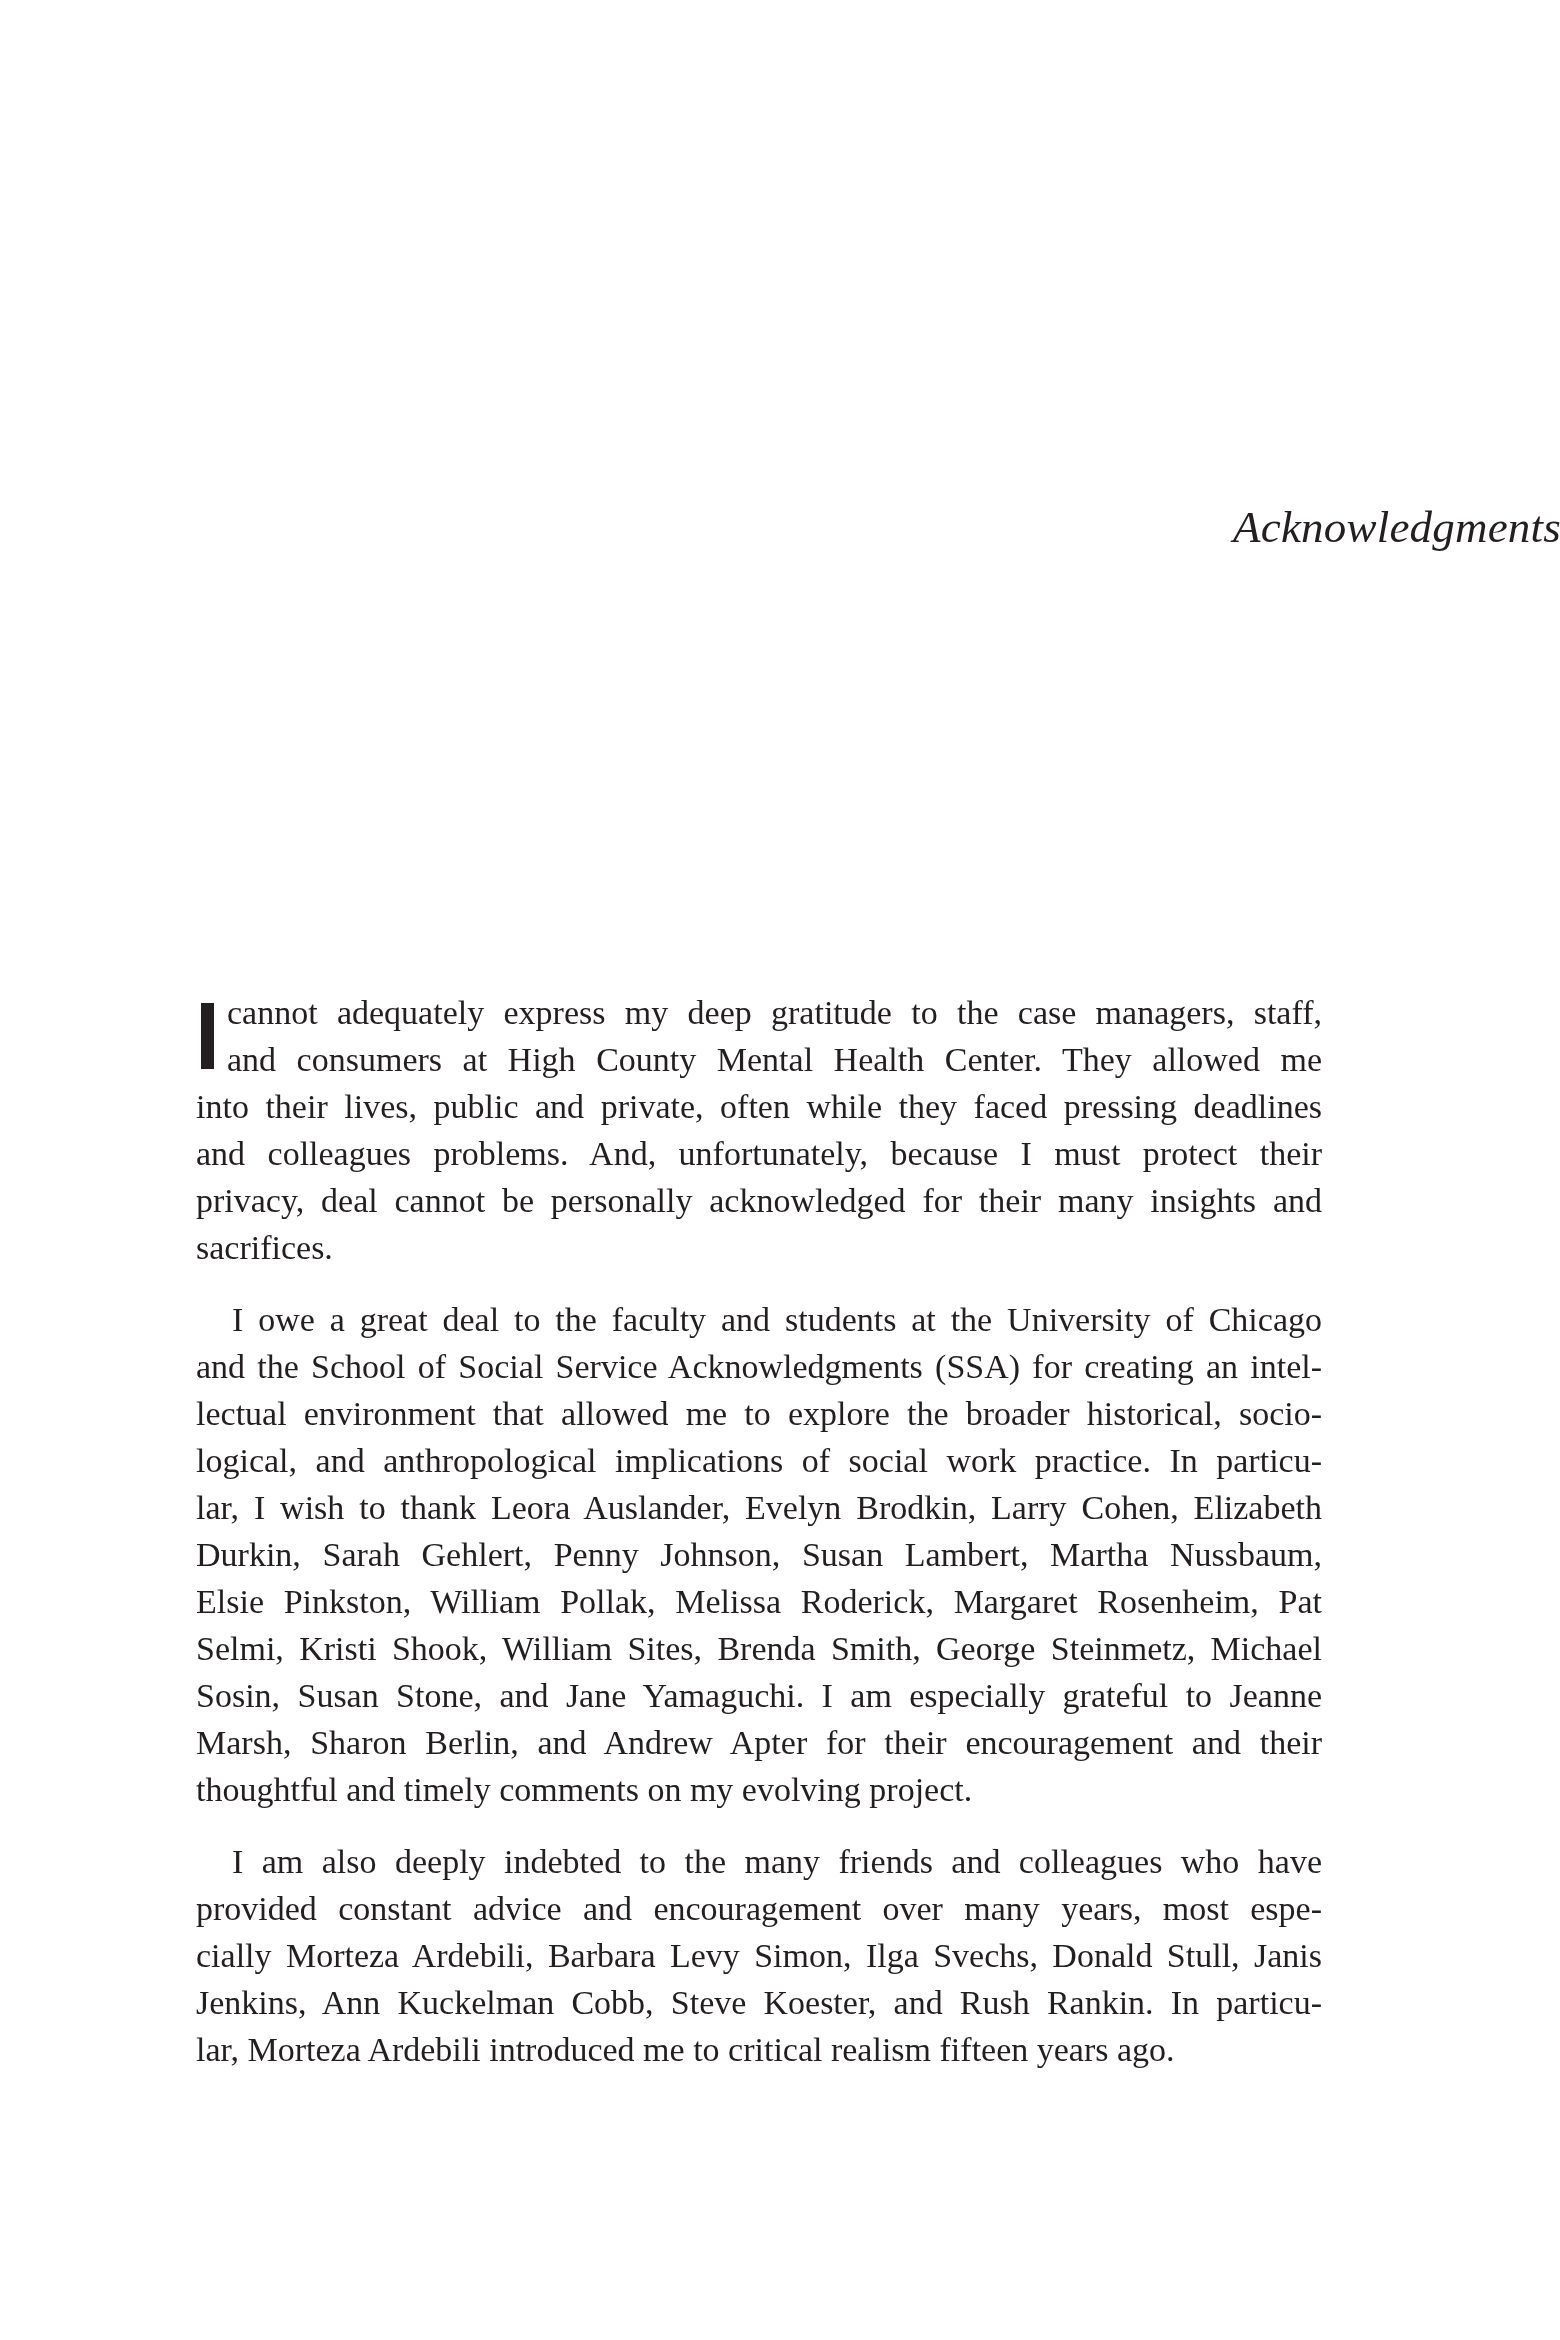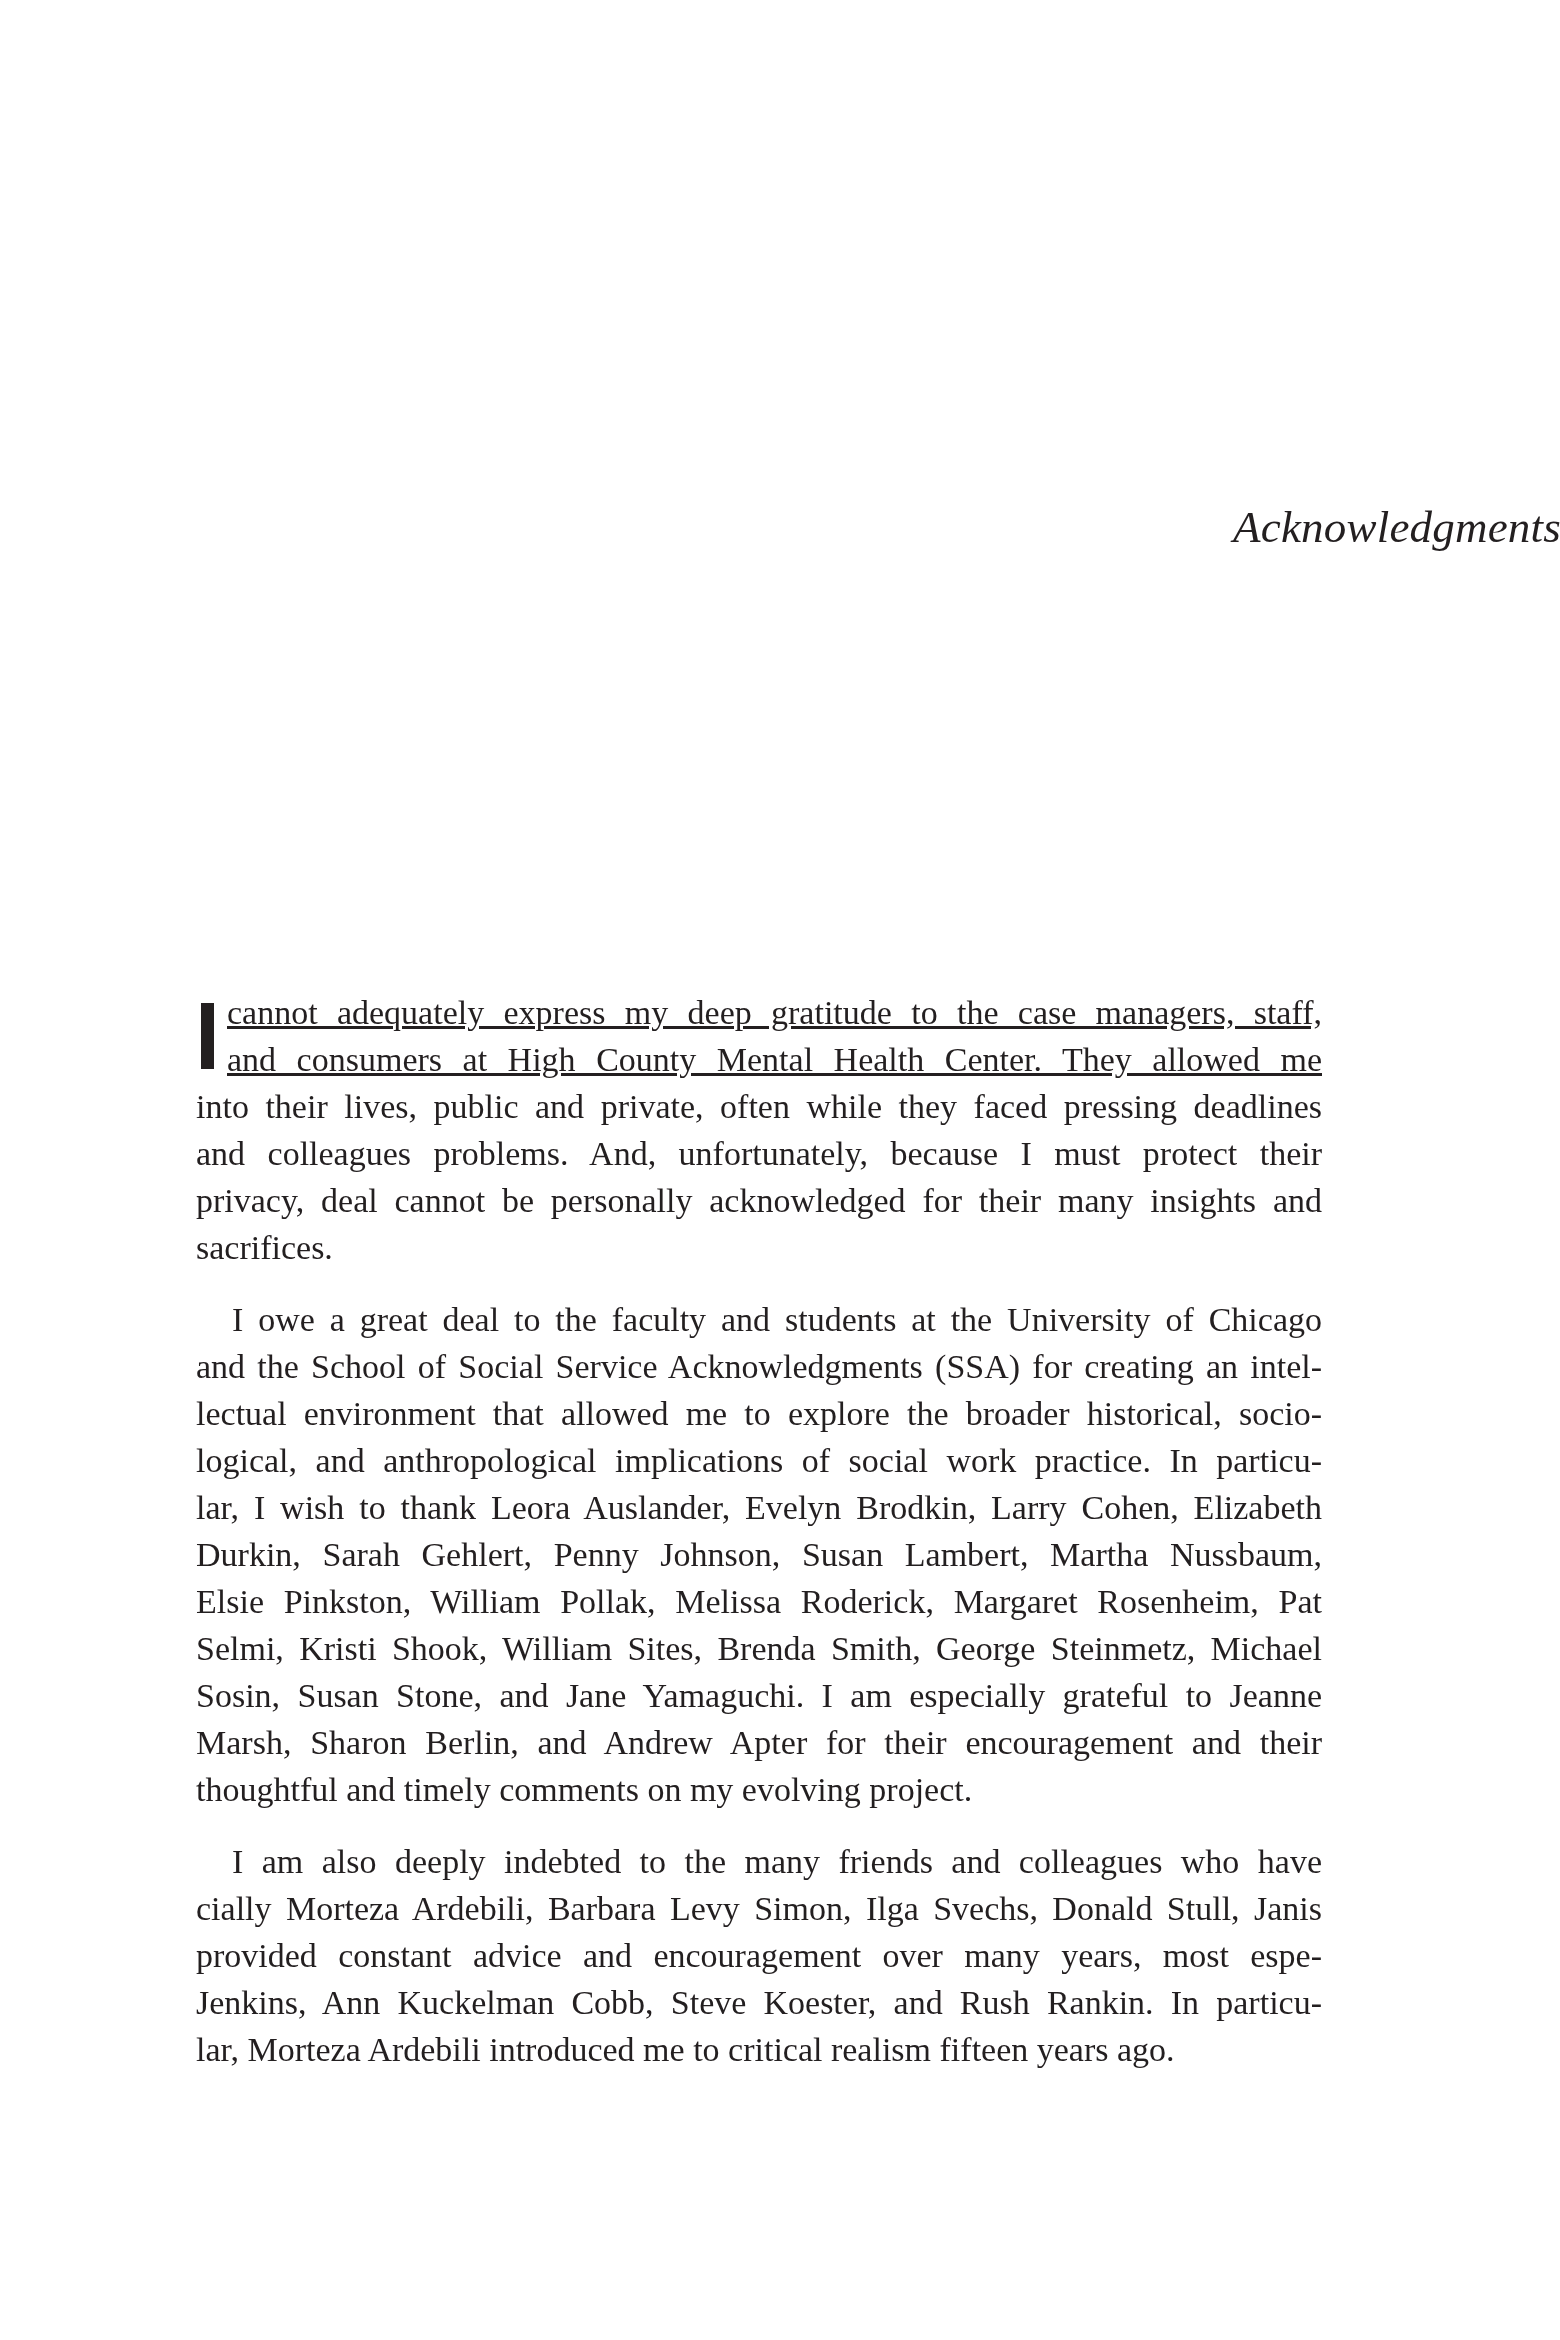--- a/index.html
+++ b/index.html
@@ -46,21 +46,20 @@
     }
     .line.last {
       text-align-last: left;
     }
     .line.indent {
       padding-left: 36px;
       margin-top: 25px;
     }
     .line.after-cap {
       padding-left: 31px;
-      text-decoration: underline;
     }
     .drop-cap {
       position: absolute;
       left: 4.8px;
       top: 14.3px;
       width: 13.4px;
       height: 66px;
       background: #231f20;
     }
   </style>
@@ -92,19 +91,19 @@
     <span class="line">Durkin, Sarah Gehlert, Penny Johnson, Susan Lambert, Martha Nussbaum,</span>
     <span class="line">Elsie Pinkston, William Pollak, Melissa Roderick, Margaret Rosenheim, Pat</span>
     <span class="line">Selmi, Kristi Shook, William Sites, Brenda Smith, George Steinmetz, Michael</span>
     <span class="line">Sosin, Susan Stone, and Jane Yamaguchi. I am especially grateful to Jeanne</span>
     <span class="line">Marsh, Sharon Berlin, and Andrew Apter for their encouragement and their</span>
     <span class="line last">thoughtful and timely comments on my evolving project.</span>
   </div>
 
   <div>
     <span class="line indent">I am also deeply indebted to the many friends and colleagues who have</span>
+    <span class="line">provided constant advice and encouragement over many years, most espe-</span>
     <span class="line">cially Morteza Ardebili, Barbara Levy Simon, Ilga Svechs, Donald Stull, Janis</span>
-    <span class="line">provided constant advice and encouragement over many years, most espe-</span>
     <span class="line">Jenkins, Ann Kuckelman Cobb, Steve Koester, and Rush Rankin. In particu-</span>
     <span class="line last">lar, Morteza Ardebili introduced me to critical realism fifteen years ago.</span>
   </div>
 </div>
 
 
 </body></html>

